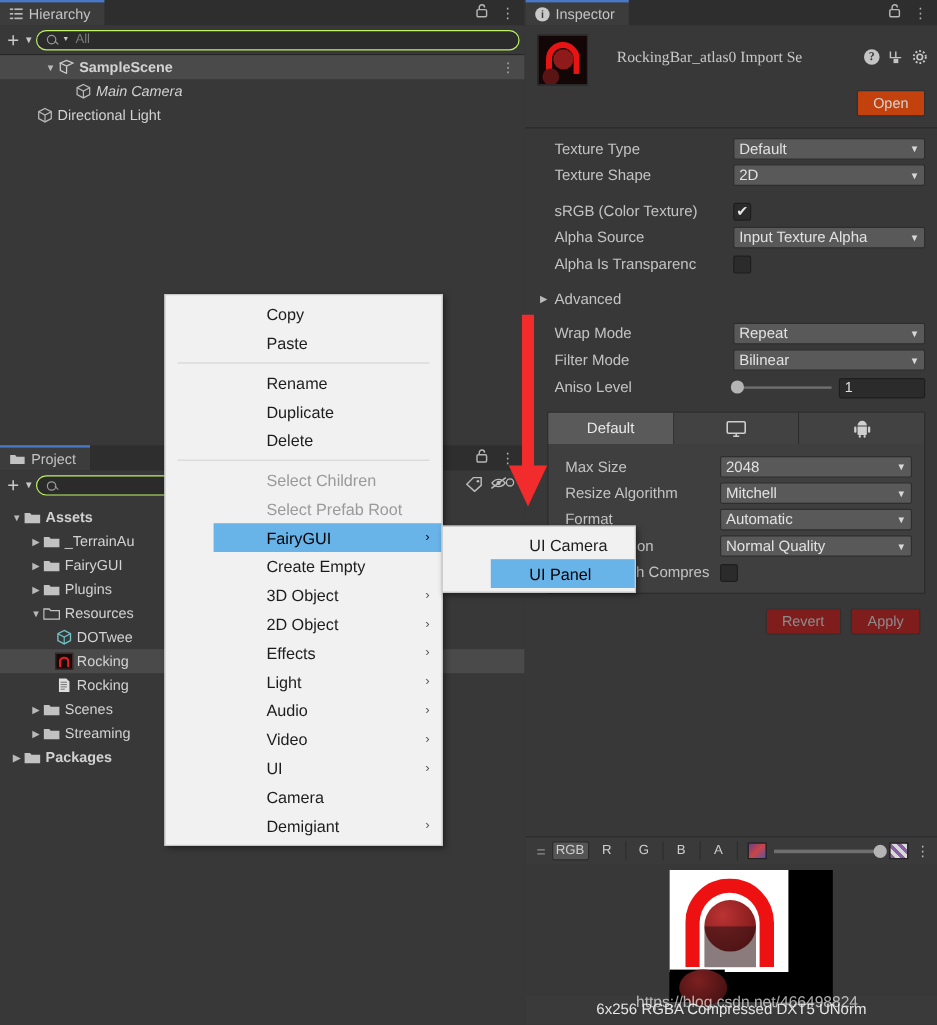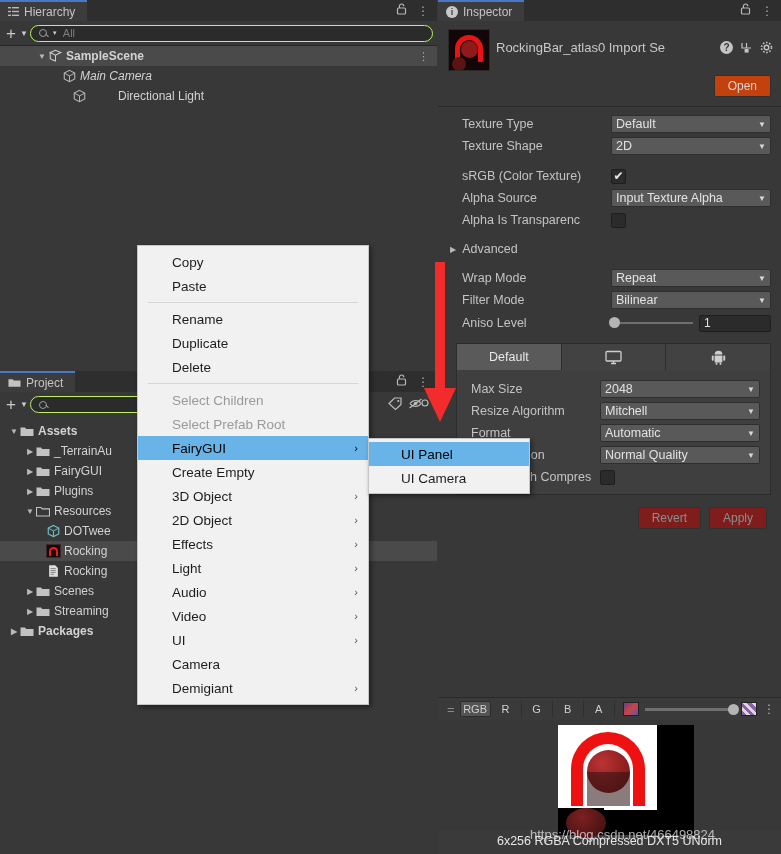--- a/index.html
+++ b/index.html
@@ -59,21 +59,21 @@
   .p-row { height:20px; display:flex; align-items:center; color:#d2d2d2;
            font-size:12px; white-space:nowrap; }
   .p-row.bold { font-weight:bold; }
   .p-row.sel { background:#4a4a4a; }
   .folder {
     width:14px;height:11px;flex:none;margin-right:4px;
   }
 
   
   #inspector { left:438px; top:0; width:343px; height:854px; background:#383838;}
-  .insp-head { display:flex; padding:8px 8px 0 10px; gap:6px; }
+  .insp-head { display:flex; padding:8px 8px 0 10px; gap:24px;font-family:Liberation Serif, serif; }
   .thumb { width:42px;height:42px;flex:none;border:1px solid #2a2a2a;
            background:#120607; position:relative; overflow:hidden;}
   .insp-title { color:#c8c8c8; font-size:13px; padding-top:11px; flex:1;
                 white-space:nowrap; overflow:hidden; }
   .insp-icons { display:flex; gap:7px; padding-top:12px; color:#c4c4c4; font-size:12px;}
   .openrow { display:flex; justify-content:flex-end; padding:4px 10px 6px 0; }
   .btn {
     background:#c2410c; border:1px solid #303030; border-radius:2px;
     color:#d6d6d6; font-size:12px; padding:3px 13px;
   }
@@ -125,22 +125,22 @@
                color:#e6e6e6; font-size:12.5px; display:flex; align-items:center;
                justify-content:center; }
 
   
   #ctxmenu {
     position:absolute; left:137px; top:245px; width:232px;
     background:#f1f1f1; border:1px solid #c6c6c6;
     box-shadow:2px 2px 5px rgba(0,0,0,.45); padding:4px 0;
     font-size:13.5px; color:#1d1d1d; z-index:50;
   }
-  .mi { height:24px; display:flex; align-items:center; padding:0 10px 0 34px;
-        position:relative; }
+  .mi { height:24px; display:flex; align-items:center; padding:0 10px 0 44px;
+        position:relative;margin-left:40px; }
   .mi.disabled { color:#9a9a9a; }
   .mi.hl { background:#68b3e8; color:#000; }
   .mi .arrow { position:absolute; right:10px; font-size:11px; color:#555;}
   .mi.hl .arrow { color:#000; }
   .msep { height:1px; background:#d6d6d6; margin:4px 10px; }
 
   #submenu {
     position:absolute; left:368px; top:438px; width:162px;
     background:#f1f1f1; border:1px solid #c6c6c6;
     box-shadow:2px 2px 5px rgba(0,0,0,.45); padding:3px 0;
@@ -203,21 +203,21 @@
         <span style="font-weight:bold;">SampleScene</span>
         <span class="kebab">⋮</span>
       </div>
       <div class="h-row" style="padding-left:62px;font-style:italic;">
         <svg class="cube" viewBox="0 0 16 16">
           <path d="M8 1.6 L14 4.7 V11.3 L8 14.4 L2 11.3 V4.7 Z" fill="none" stroke="#b9b9b9" stroke-width="1.2"></path>
           <path d="M2 4.7 L8 7.9 L14 4.7 M8 7.9 V14.4" fill="none" stroke="#b9b9b9" stroke-width="1.1"></path>
         </svg>
         <span>Main Camera</span>
       </div>
-      <div class="h-row" style="padding-left:72px;gap:28px;">
+      <div class="h-row" style="padding-left:30px;">
         <svg class="cube" viewBox="0 0 16 16">
           <path d="M8 1.6 L14 4.7 V11.3 L8 14.4 L2 11.3 V4.7 Z" fill="none" stroke="#b9b9b9" stroke-width="1.2"></path>
           <path d="M2 4.7 L8 7.9 L14 4.7 M8 7.9 V14.4" fill="none" stroke="#b9b9b9" stroke-width="1.1"></path>
         </svg>
         <span>Directional Light</span>
       </div>
     </div>
   </div>
 
   <div class="panel" id="project">
@@ -614,25 +614,25 @@
     <div class="mi">
         <span>Camera</span>
       </div>
     <div class="mi">
         <span>Demigiant</span>
         <span class="arrow">›</span>
       </div>
   </div>
 
   <div id="submenu">
+    <div class="mi">
+        <span>UI Camera</span>
+      </div>
     <div class="mi hl">
         <span>UI Panel</span>
-      </div>
-    <div class="mi">
-        <span>UI Camera</span>
       </div>
   </div>
 
   <svg id="arrow" viewBox="0 0 44 165">
     <path d="M17 0 L27 0 L27 126 L38 126 L22 160 L6 126 L17 126 Z" fill="#f22c2c"></path>
   </svg>
 
   <div class="watermark" style="left:530px; top:827px;">https://blog.csdn.net/466498824</div>
 
 </div>

